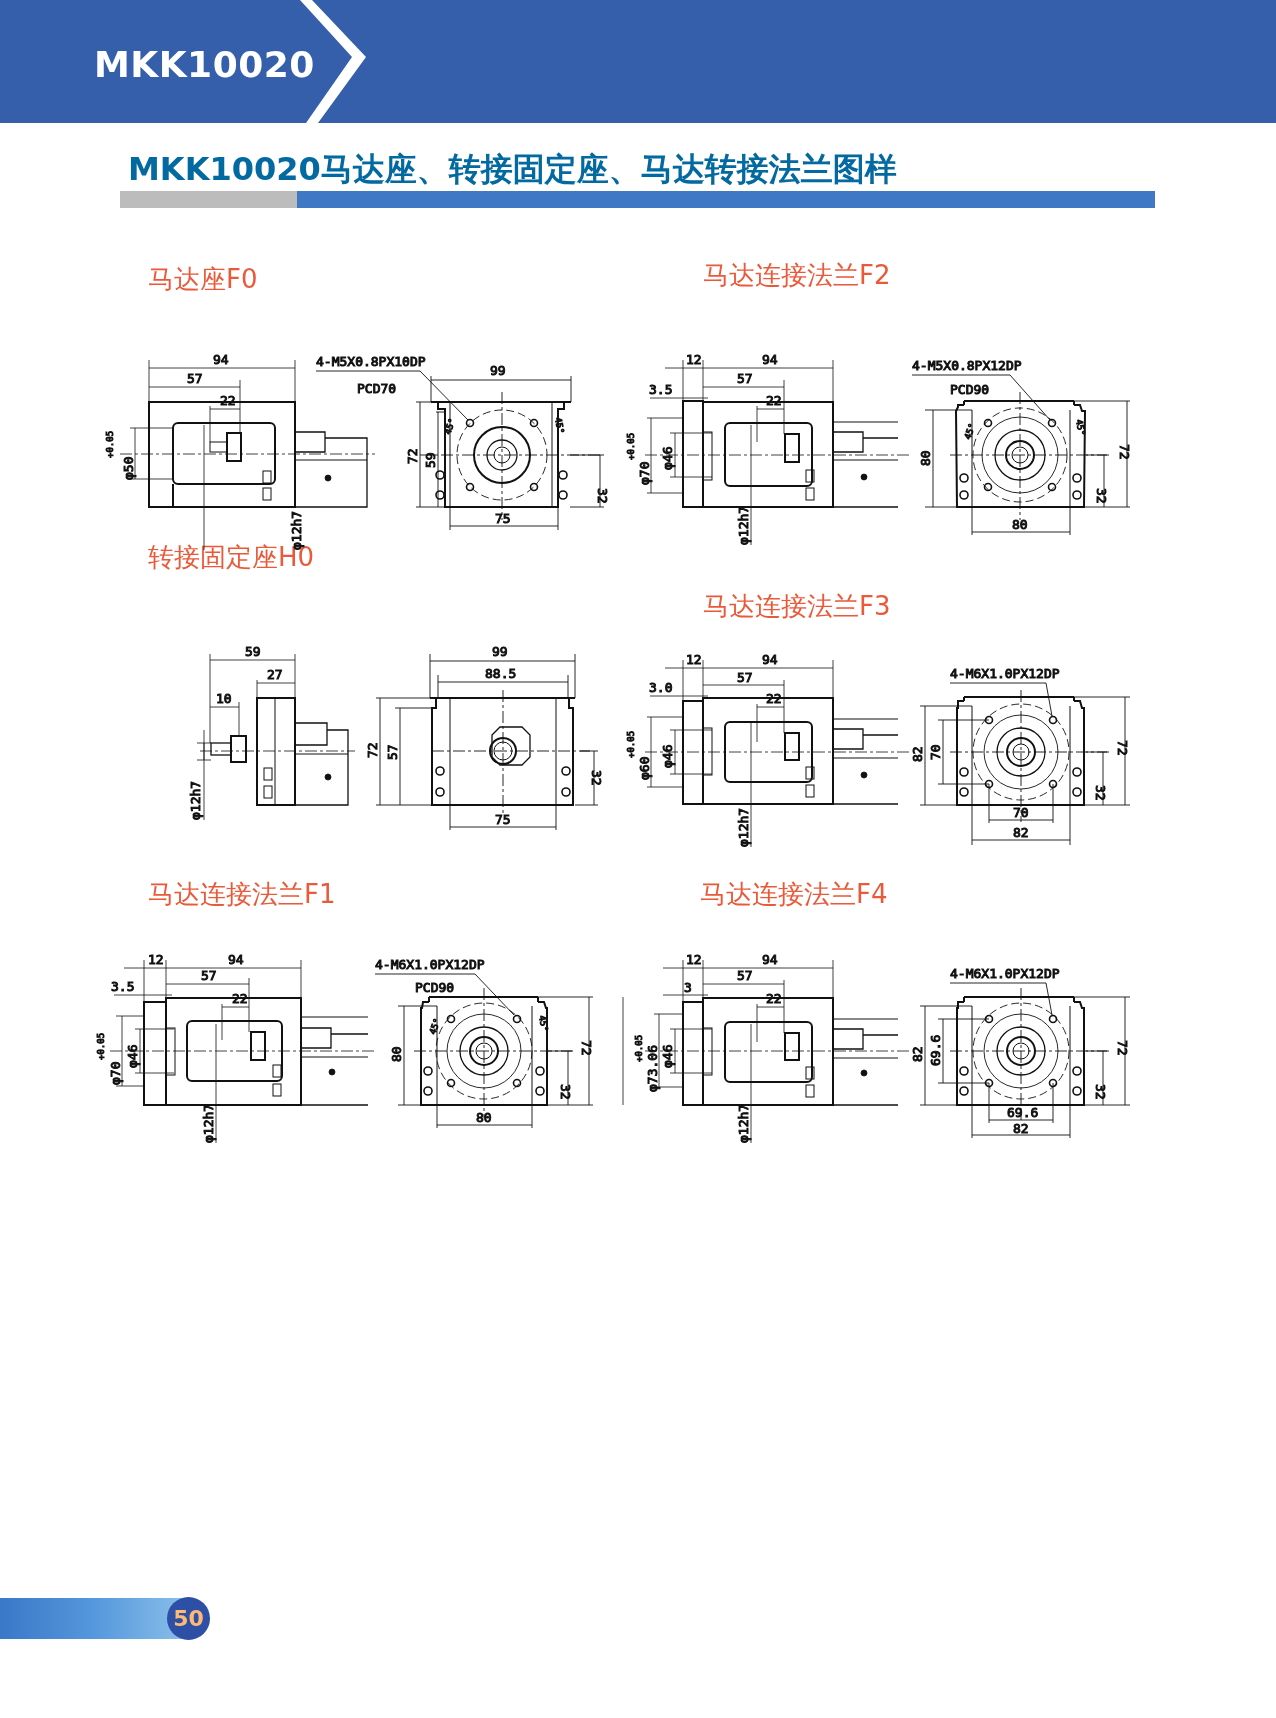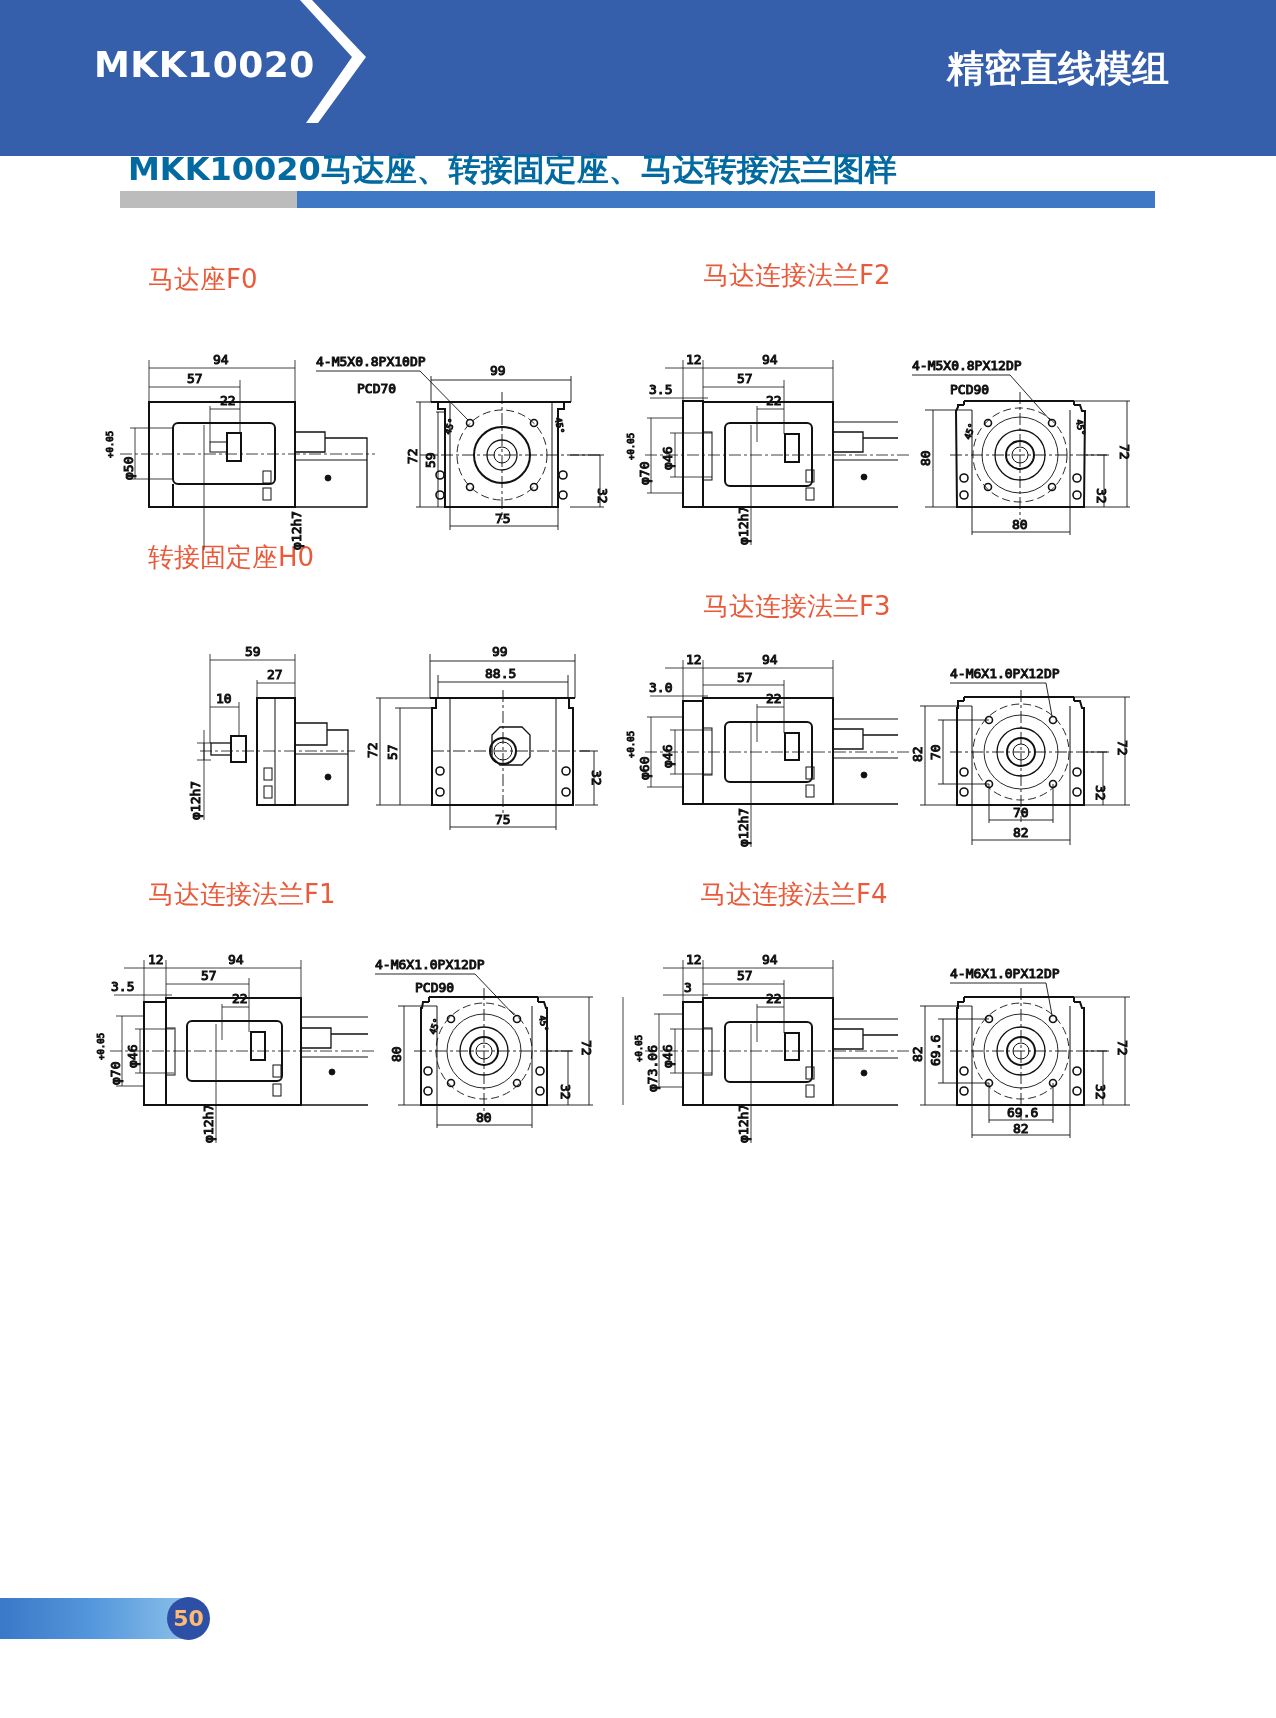--- a/index.html
+++ b/index.html
@@ -1,17 +1,17 @@
 <!DOCTYPE html>
 <html><head>
 <meta charset="utf-8">
 <style>
   html,body{margin:0;padding:0;background:#ffffff;}
   body{width:1276px;height:1718px;position:relative;overflow:hidden;font-family:"DejaVu Sans","Liberation Sans",sans-serif;}
-  .header{position:absolute;left:0;top:0;width:1276px;height:156px;background:#355fab;}
+  .header{position:absolute;left:0;top:0;width:1276px;height:123px;background:#355fab;}
   .header svg{position:absolute;left:0;top:0;}
   .model{position:absolute;left:94px;top:44px;color:#fff;font-weight:bold;font-size:36px;letter-spacing:0.5px;font-family:"DejaVu Sans",sans-serif;}
   .cat{position:absolute;right:107px;top:44px;color:#fff;font-weight:bold;font-size:37px;font-family:"DejaVu Sans",sans-serif;}
   .sec-title{position:absolute;left:128px;top:148px;color:#0369a1;font-weight:bold;font-size:32px;white-space:nowrap;font-family:"DejaVu Sans",sans-serif;}
   .sec-bar{position:absolute;left:120px;top:191px;height:17px;width:1035px;}
   .sec-bar .g{position:absolute;left:0;top:0;height:17px;width:177px;background:#bcbcbc;}
   .sec-bar .b{position:absolute;left:177px;top:0;height:17px;width:858px;background:#3f78c5;}
   .draw-title{position:absolute;color:#ea5a3a;font-weight:normal;font-size:26px;white-space:nowrap;font-family:"DejaVu Sans",sans-serif;}
   .drawing{position:absolute;}
   .drawing svg{overflow:visible;}
@@ -21,21 +21,20 @@
   .page-circle{position:absolute;left:167px;top:1597px;width:43px;height:43px;border-radius:50%;background:#2e4fa6;color:#fdba74;font-weight:bold;font-size:22px;display:flex;align-items:center;justify-content:center;font-family:"DejaVu Sans",sans-serif;}
 </style>
 </head>
 <body>
 
 <div class="header">
   <svg width="1276" height="123">
     <polygon points="300,0 312,0 366,57 318,123 306,123 352,57" fill="#ffffff"></polygon>
   </svg>
   <div class="model">MKK10020</div>
-  <div class="cat">精密直线模组</div>
 </div>
 
 <div class="sec-title">MKK10020马达座、转接固定座、马达转接法兰图样</div>
 <div class="sec-bar">
     <div class="g"></div>
     <div class="b"></div>
   </div>
 
 <div class="draw-title" style="left:148px;top:262px;">马达座F0</div>
 <div class="draw-title" style="left:703px;top:258px;">马达连接法兰F2</div>

